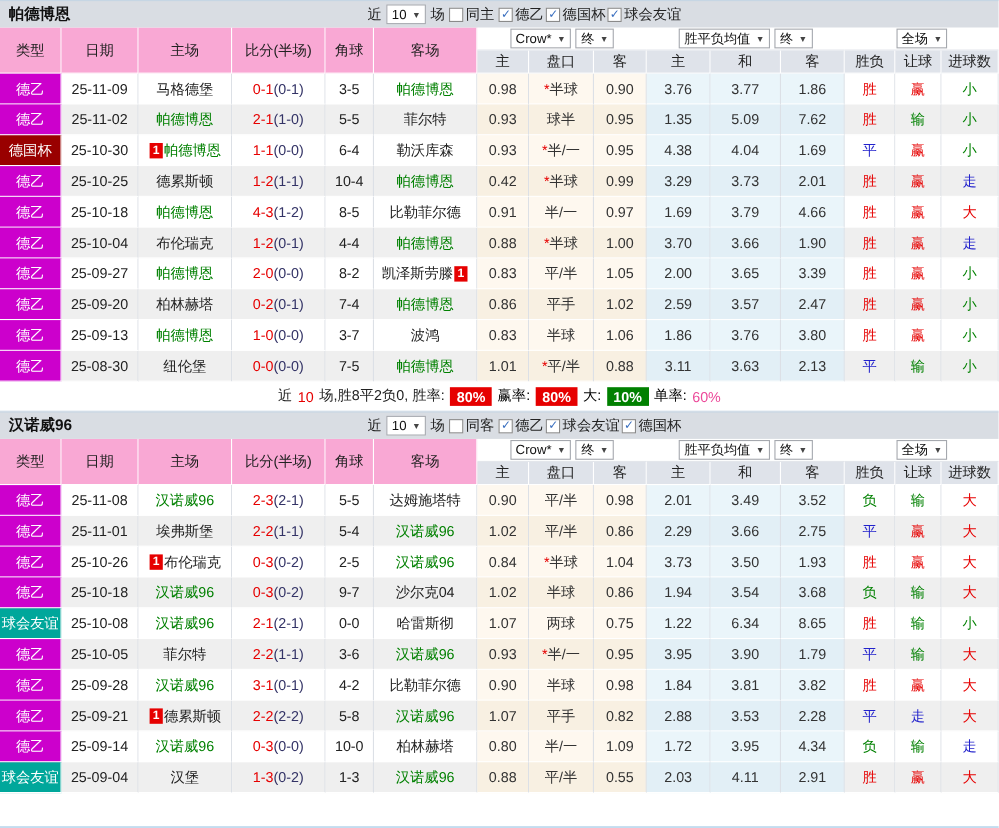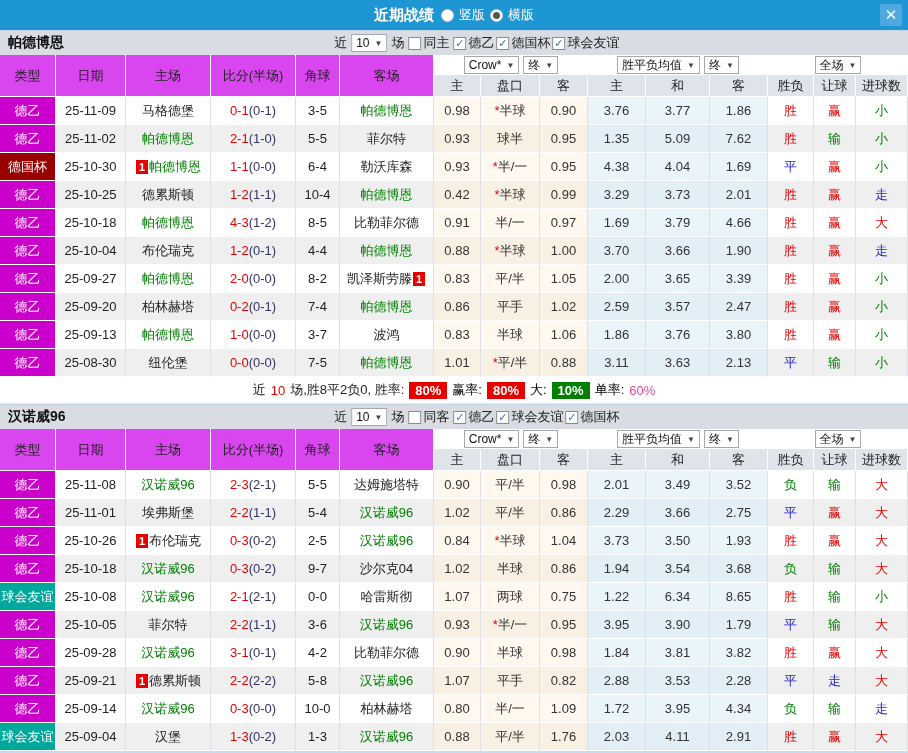--- a/index.html
+++ b/index.html
@@ -38,21 +38,21 @@
   
   .cb { display:inline-flex; align-items:center; gap:2px; cursor:pointer; font-size:13px;text-align:center; }
   .cb .box { width:13px; height:13px; background:#fff; border:1px solid #8a8a8a;
              display:inline-flex; align-items:center; justify-content:center;
              font-size:11px; font-weight:bold; color:#3A6FBF; line-height:1; }
 
   
   :root { --cols: 56px 70px 85px 85px 44px 94px 47px 59px 48px 58px 64px 58px 46px 42px 52px; }
   .thead { display:grid; grid-template-columns:var(--cols); grid-template-rows:21px 21px;
            background:#fff; }
-  .hc { grid-row:1 / span 2; background:#d946ef; display:flex; align-items:center;
+  .hc { grid-row:1 / span 2; background:#f9a8d4; display:flex; align-items:center;
         justify-content:center; font-size:13px; color:#222; border-right:1px solid #fff;
         border-bottom:1px solid #fff; }
   .c1{grid-column:1}.c2{grid-column:2}.c3{grid-column:3}.c4{grid-column:4}.c5{grid-column:5}.c6{grid-column:6}
   .hg { grid-row:1; background:#fff; display:flex; align-items:center; justify-content:center;
         gap:4px; border-bottom:1px solid #E3E6EB; }
   .g1{grid-column:7 / span 3}.g2{grid-column:10 / span 3}.g3{grid-column:13 / span 3}
   .hs { grid-row:2; background:#DFE3EA; display:flex; align-items:center; justify-content:center;
         font-size:13px; color:#222; border-right:1px solid #fff; border-bottom:1px solid #fff; }
   .s7{grid-column:7}.s8{grid-column:8}.s9{grid-column:9}.s10{grid-column:10}.s11{grid-column:11}
   .s12{grid-column:12}.s13{grid-column:13}.s14{grid-column:14}.s15{grid-column:15}
@@ -79,32 +79,20 @@
 
   
   .stats { height:27px; background:#fff; display:flex; align-items:center; justify-content:center;
            gap:5px; font-size:13px; border-bottom:1px solid #E8EEF4; }
   .sbadge { color:#fff; font-weight:bold; font-size:13px; padding:1px 6px; }
 </style>
 </head>
 <body>
 
 <div class="window">
-  <div class="titlebar">
-    <span class="title">近期战绩</span>
-    <span class="radio-group">
-      <span class="radio"></span>
-      <span class="rlabel">竖版</span>
-      <span class="radio checked">
-          <span class="dot"></span>
-        </span>
-      <span class="rlabel">横版</span>
-    </span>
-    <span class="close">✕</span>
-  </div>
   <div id="sections">
   <div class="section">
     <div class="band">
       <span class="team">帕德博恩</span>
       <span class="controls">
         <span>近</span>
         <span class="sel">
               <span class="selv">10</span>
               <span class="arr">▼</span>
             </span>
@@ -749,21 +737,21 @@
     <span class="c wh score">
               <span class="ft">1-3</span>
               <span class="ht">(0-2)</span>
             </span>
     <span class="c wh">1-3</span>
     <span class="c wh">
               <span class="self">汉诺威96</span>
             </span>
     <span class="c cream odd">0.88</span>
     <span class="c cream odd">平/半</span>
-    <span class="c cream odd">1.76</span>
+    <span class="c cream odd">0.55</span>
     <span class="c blu odd">2.03</span>
     <span class="c blu odd">4.11</span>
     <span class="c blu odd">2.91</span>
     <span class="c wh" style="color: rgb(230, 0, 0);">胜</span>
     <span class="c wh" style="color: rgb(230, 0, 0);">赢</span>
     <span class="c wh" style="color: rgb(230, 0, 0);">大</span>
   </div>
 </div>
 
   </div>

